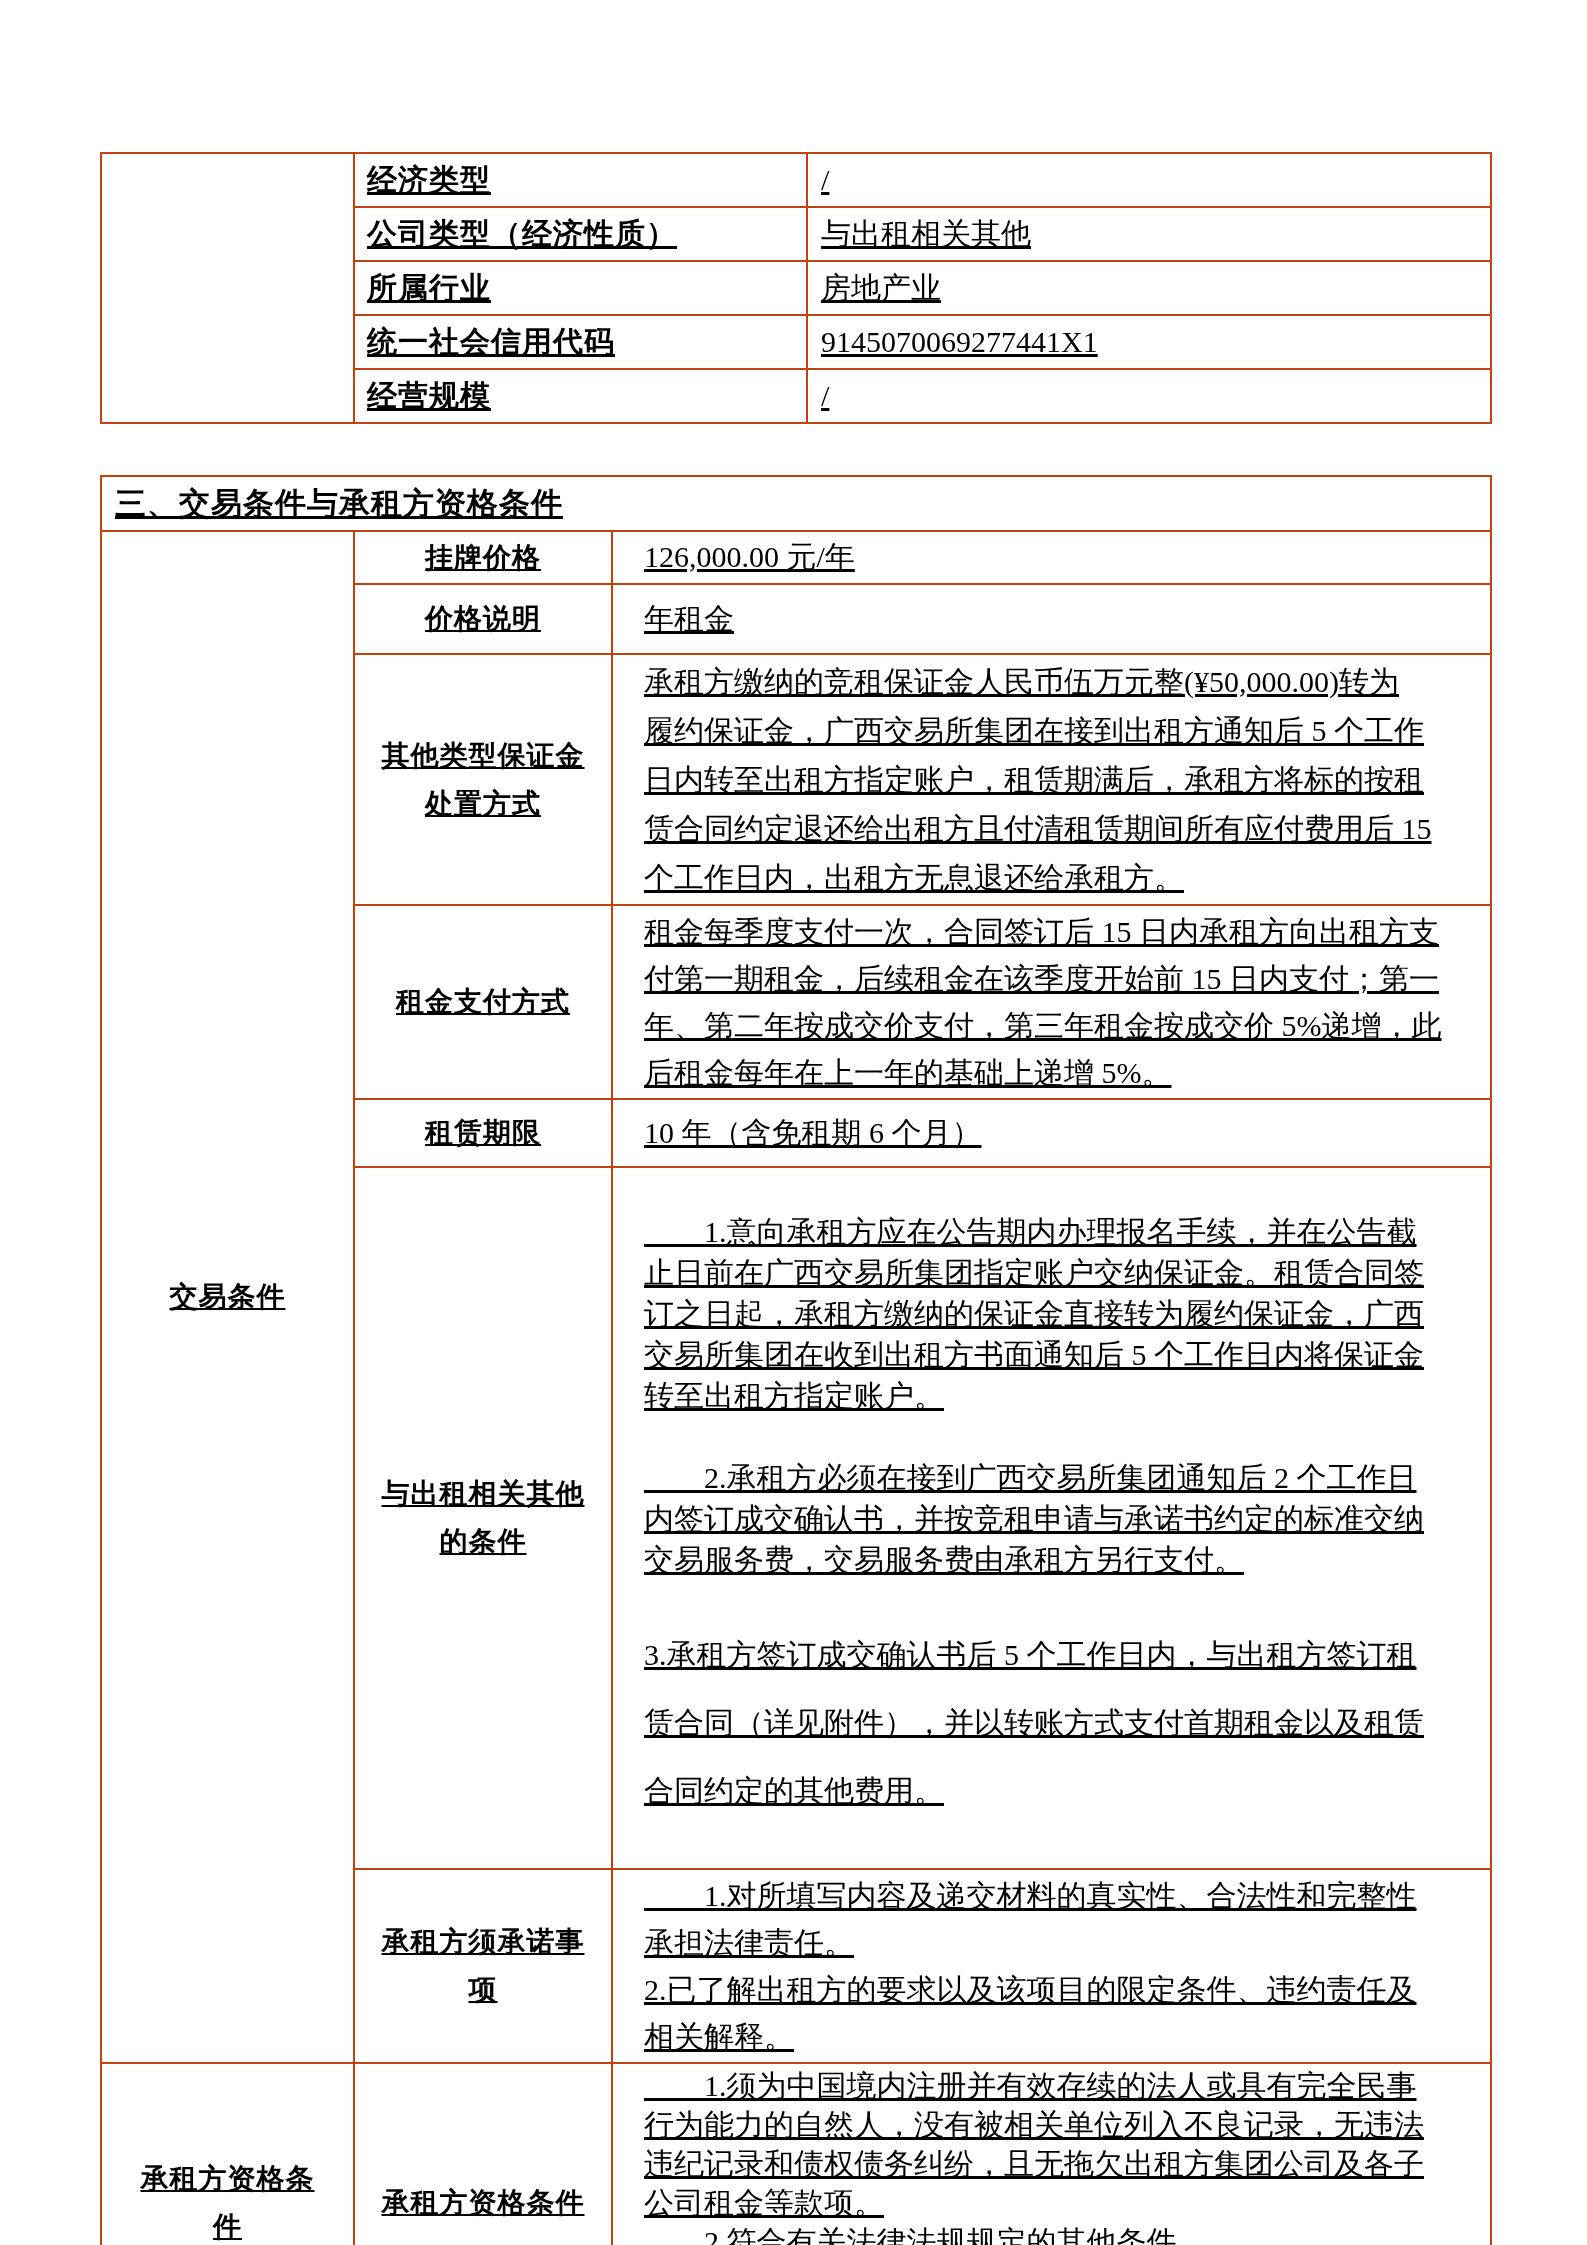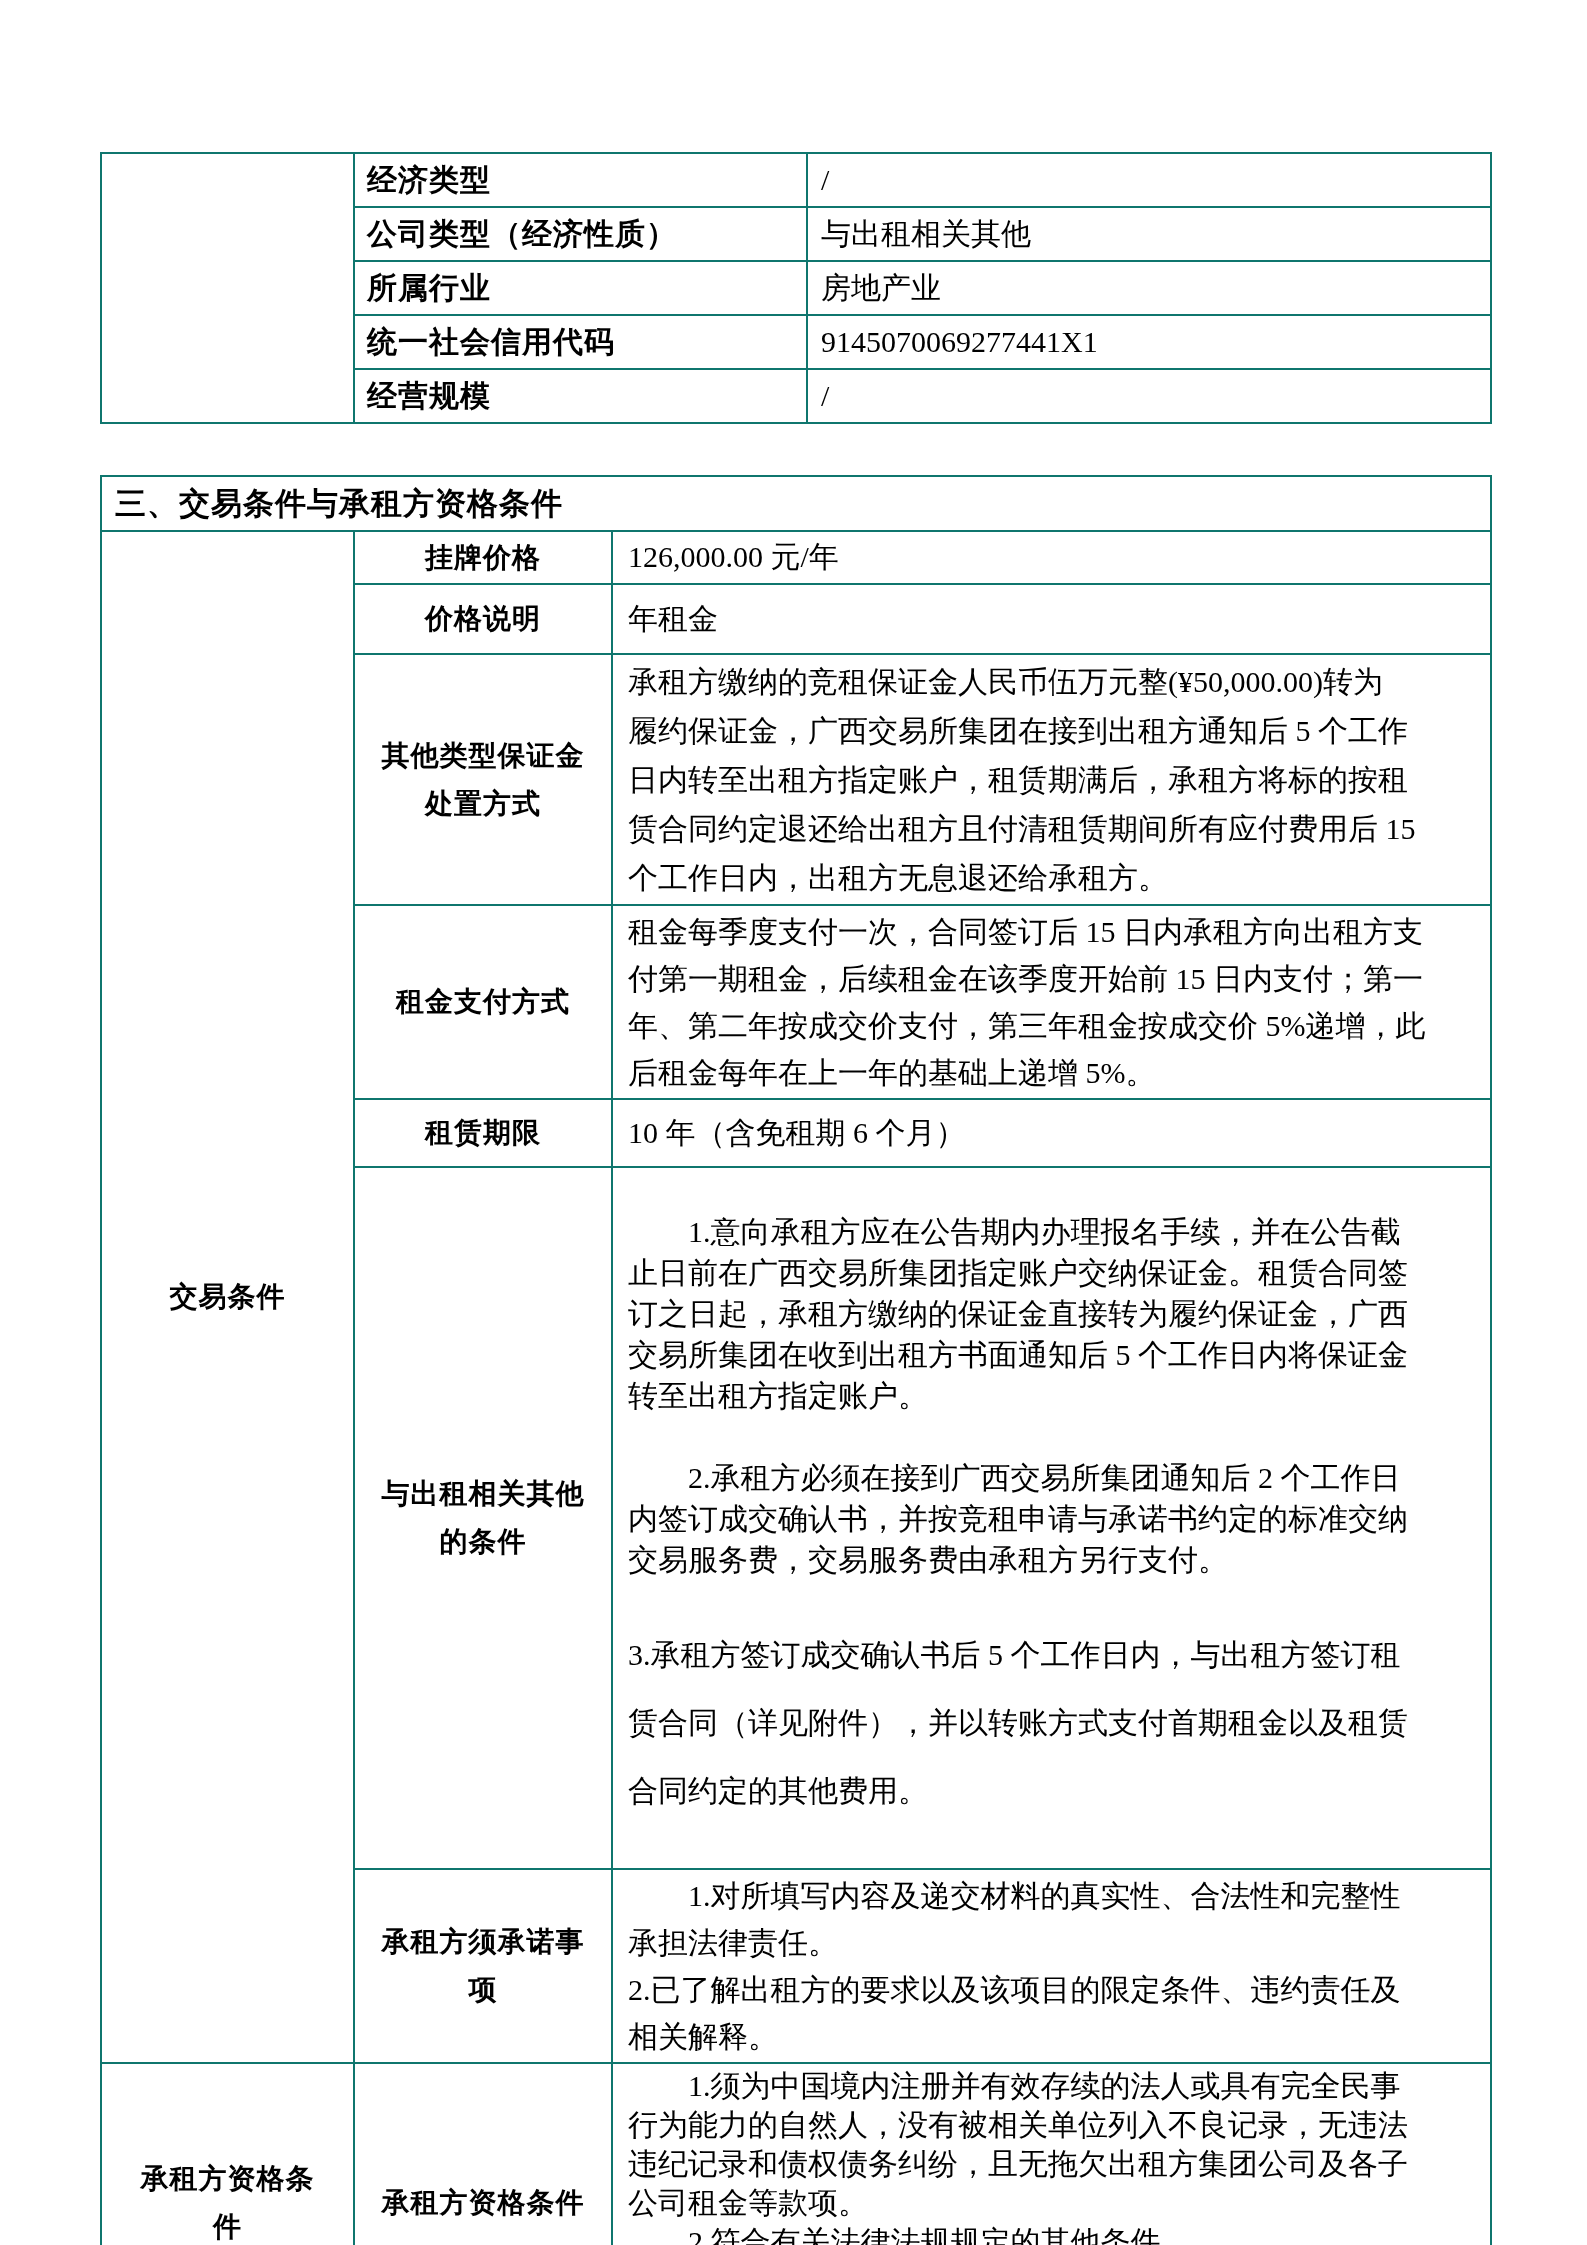--- a/index.html
+++ b/index.html
@@ -5,21 +5,21 @@
   html,body{margin:0;padding:0;background:#888;}
   .page{
     position:relative;
     width:1587px;height:2245px;
     background:#ffffff;
     font-family:"Liberation Serif","DejaVu Serif",serif;
     color:#000;
     overflow:hidden;
   }
   table{border-collapse:collapse;table-layout:fixed;}
-  td{border:2px solid #0f766e;box-sizing:border-box;overflow:hidden;}
+  td{border:2px solid #c2410c;box-sizing:border-box;overflow:hidden;text-decoration:underline;}
 
   
   .company-table{position:absolute;left:100px;top:152px;width:1390px;}
   .company-table tr{height:54px;}
   .company-table .lbl{
     font-weight:bold;font-size:30px;
     text-align:left;vertical-align:middle;
     padding:0 10px 0 12px;letter-spacing:1px;
   }
   .company-table .val{
@@ -35,21 +35,21 @@
   }
   .main-table .lbl{
     font-weight:bold;font-size:28px;
     text-align:center;vertical-align:middle;
     white-space:pre-line;line-height:48px;
     padding:0 8px;letter-spacing:1px;
   }
   .main-table .val{
     font-size:30px;text-align:left;vertical-align:middle;
     white-space:pre-line;
-    padding:2px 18px 2px 15px;
+    padding:2px 18px 2px 31px;
     border-radius:18px;
   }
   tr.h55{height:55px;} tr.h53{height:53px;} tr.h54{height:70px;}
   tr.h247{height:247px;} tr.h189{height:189px;} tr.h52{height:68px;}
   tr.h475{height:475px;} tr.h188{height:188px;} tr.h278{height:278px;}
 
   .lh49{line-height:49px;}
   .lh47{line-height:47px;margin-top:9px;}
   .lh41{line-height:41px;}
   .lh39{line-height:39px;}

